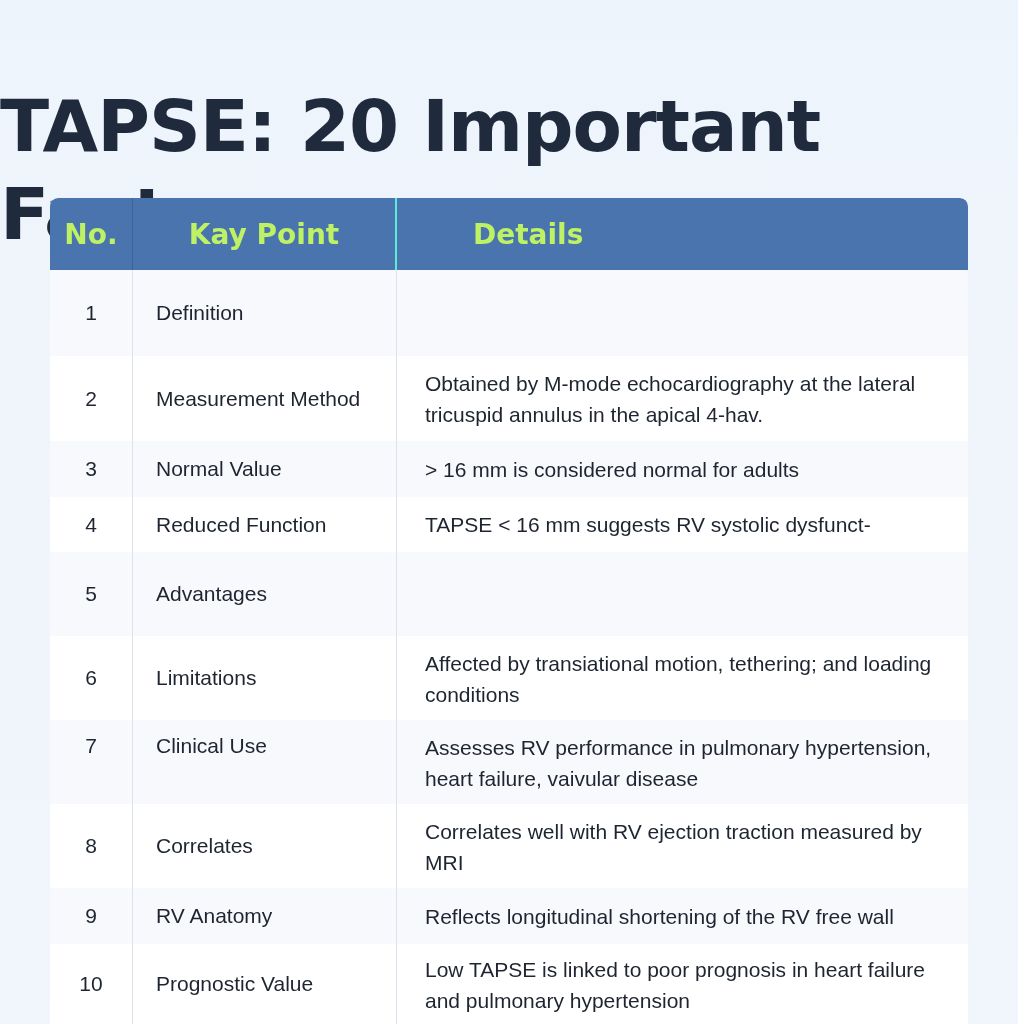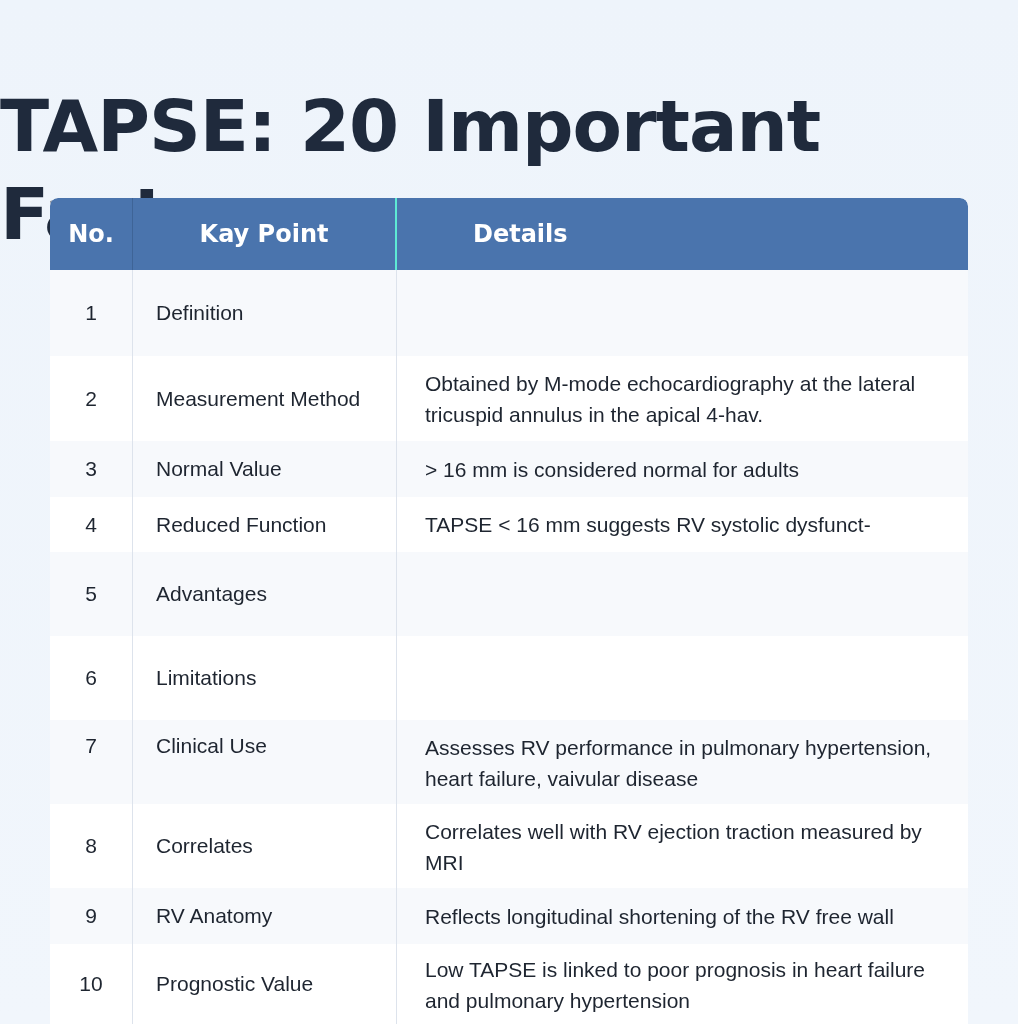--- a/index.html
+++ b/index.html
@@ -20,21 +20,21 @@
     position: absolute; left: 50px; top: 198px; width: 918px;
     background: #ffffff;
     border-radius: 8px 8px 0 0; overflow: hidden;
   }
   .row { display: flex; position: relative; }
   .head { background: #4a74ad; height: 72px; border-radius: 8px 8px 0 0; }
   .cell { box-sizing: border-box; display: flex; align-items: center; }
   .c-no { width: 83px; justify-content: center; border-right: 1px solid #dde3ec; }
   .c-key { width: 264px; padding-left: 23px; border-right: 1px solid #dde3ec; white-space: nowrap; }
   .c-det { flex: 1; padding-left: 28px; padding-right: 8px; }
-  .head .cell { color: #ffffff; font-weight: bold; font-size: 24px; font-family: "DejaVu Sans", sans-serif; }
+  .head .cell { color: #bef264; font-weight: bold; font-size: 28px; font-family: "DejaVu Sans", sans-serif; }
   .head .c-no { border-right: 1px solid #3e6497; }
   .head .c-key { justify-content: center; padding-left: 0; border-right: 2px solid #5eead4; }
   .head .c-det { padding-left: 76px; }
   .body-row .cell { color: #1e2530; font-size: 21px; }
   .body-row .c-det { line-height: 31px; font-size: 21px; align-items: flex-start; padding-top: 12px; }
   .body-row.single .c-det { align-items: center; padding-top: 0; }
   .body-row.odd { background: #f7f9fc; }
   .body-row.even { background: #ffffff; }
   .c-no-text { font-size: 21px; }
 </style>
@@ -69,20 +69,21 @@
     <div class="cell c-key">Reduced Function</div>
     <div class="cell c-det">TAPSE &lt; 16 mm suggests RV systolic dysfunct-</div>
   </div>
   <div class="row body-row odd" style="height:84px">
     <div class="cell c-no c-no-text">5</div>
     <div class="cell c-key">Advantages</div>
   </div>
   <div class="row body-row even" style="height:84px">
     <div class="cell c-no c-no-text">6</div>
     <div class="cell c-key">Limitations</div>
+    <div class="cell c-det">Affected by transiational motion, tethering; and loading conditions</div>
   </div>
   <div class="row body-row odd" style="height:84px">
     <div class="cell c-no c-no-text" style="align-items:flex-start;padding-top:14px">7</div>
     <div class="cell c-key" style="align-items:flex-start;padding-top:14px">Clinical Use</div>
     <div class="cell c-det">Assesses RV performance in pulmonary hypertension, heart failure, vaivular disease</div>
   </div>
   <div class="row body-row even" style="height:84px">
     <div class="cell c-no c-no-text">8</div>
     <div class="cell c-key">Correlates</div>
     <div class="cell c-det">Correlates well with RV ejection traction measured by MRI</div>

